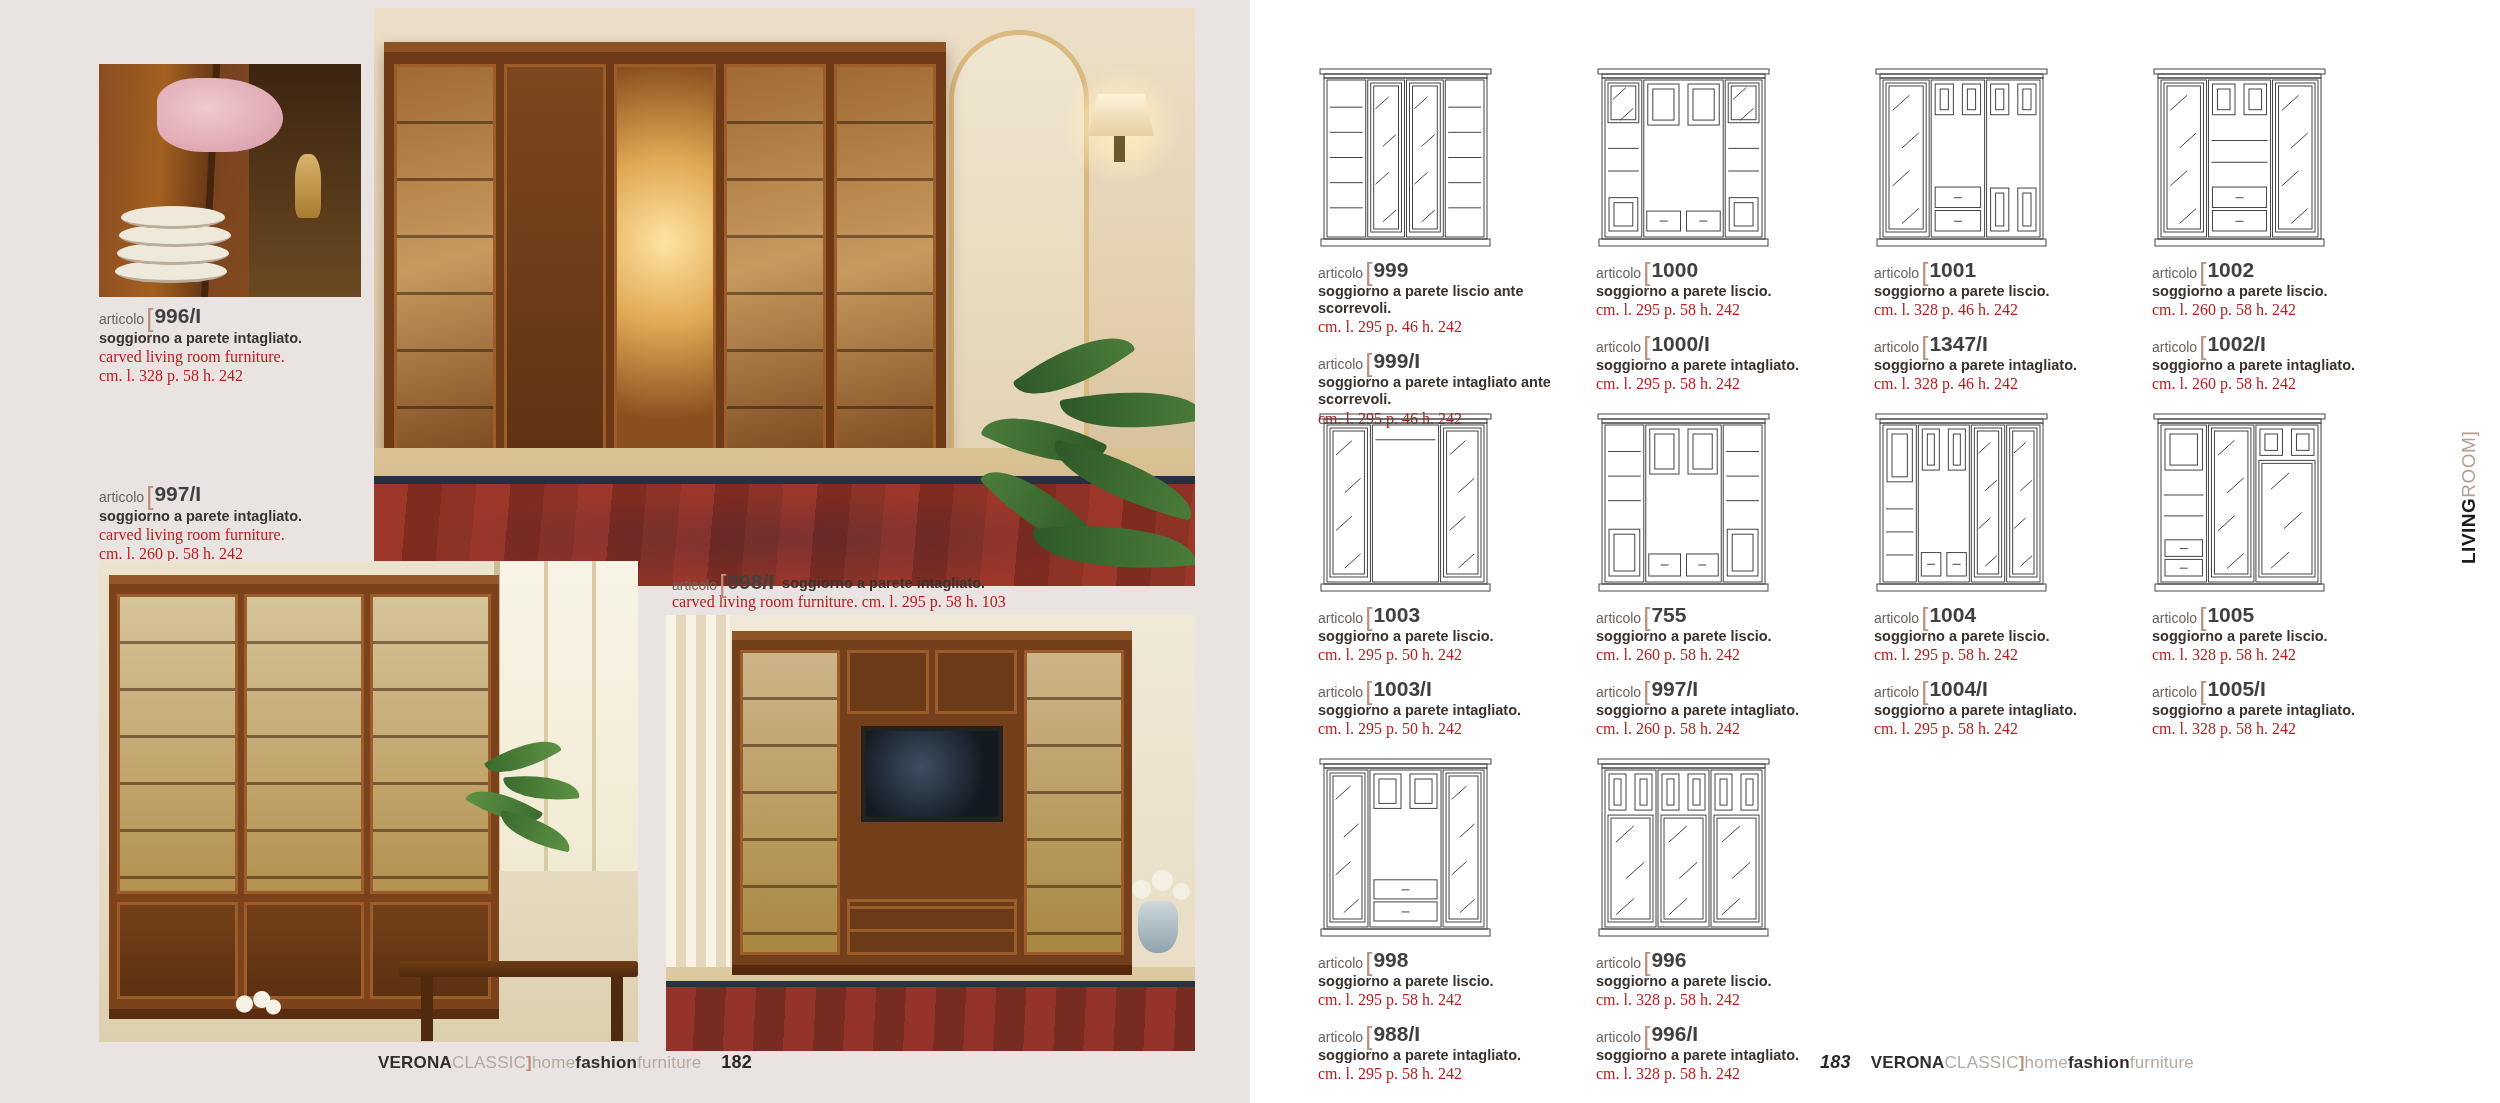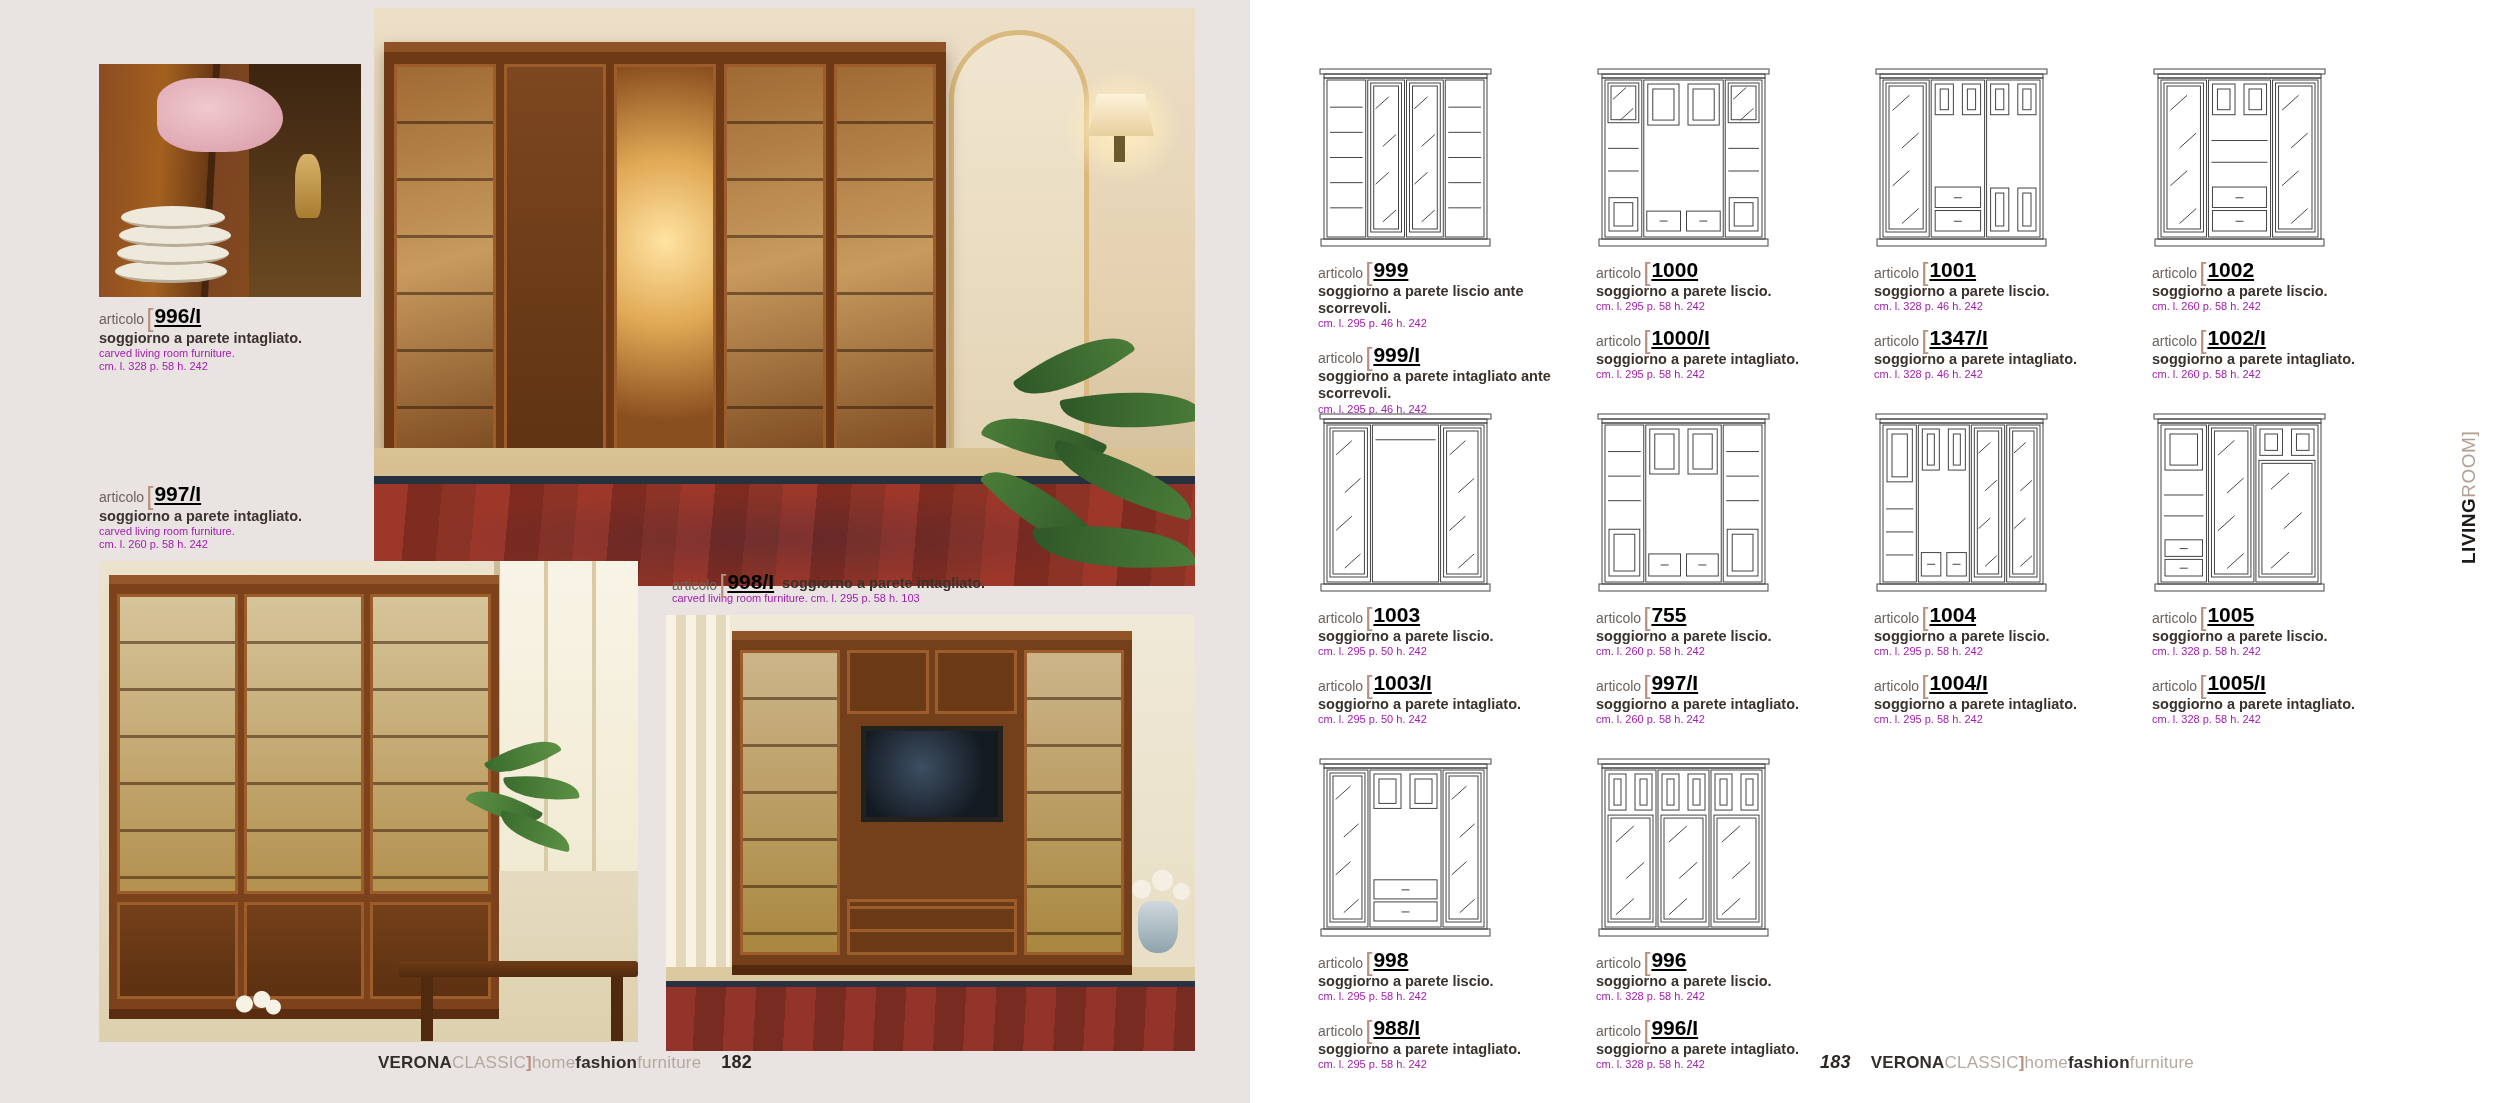--- a/index.html
+++ b/index.html
@@ -4,23 +4,23 @@
 <style>
   html,body{margin:0;padding:0;background:#ffffff;}
   #spread{position:relative;width:2500px;height:1103px;font-family:"Liberation Sans",sans-serif;overflow:hidden;}
   .page{position:absolute;top:0;height:1103px;}
   #left-page{left:0;width:1250px;background:#e9e3e1;}
   #right-page{left:1250px;width:1250px;background:#ffffff;}
 
   
   .art-line{display:flex;align-items:flex-end;font-size:14px;color:#6b625c;line-height:1;}
   .art-bracket{color:#bb8e7d;font-size:26px;line-height:0.75;margin:0 1px 0 2px;font-weight:400;transform:translateY(3px);}
-  .art-number{font-size:21px;font-weight:bold;color:#000000;line-height:0.9;text-decoration:underline;}
+  .art-number{font-size:21px;font-weight:bold;color:#404040;line-height:0.9;}
   .desc{font-size:14.5px;font-weight:bold;color:#3a332d;line-height:1.2;margin-top:4px;}
-  .desc-en,.dims{font-size:11px;color:#a21caf;line-height:1.2;}
+  .desc-en,.dims{font-size:16px;color:#b91c1c;line-height:1.2;font-family:Liberation Serif, serif;}
   .inline-desc{font-size:14.5px;font-weight:bold;color:#3a332d;margin-left:8px;line-height:1;transform:translateY(-1px);}
   .left-text{position:absolute;width:320px;}
   #t998{width:540px;}
 
   
   #grid{position:absolute;left:68px;top:52px;display:grid;grid-template-columns:repeat(4,278px);grid-auto-rows:345px;}
   .product-cell{position:relative;}
   .drawing-wrap{height:198px;display:flex;align-items:flex-end;margin-bottom:10px;}
   .entry{margin-bottom:15px;}
   .entry .desc{margin-top:3px;}

